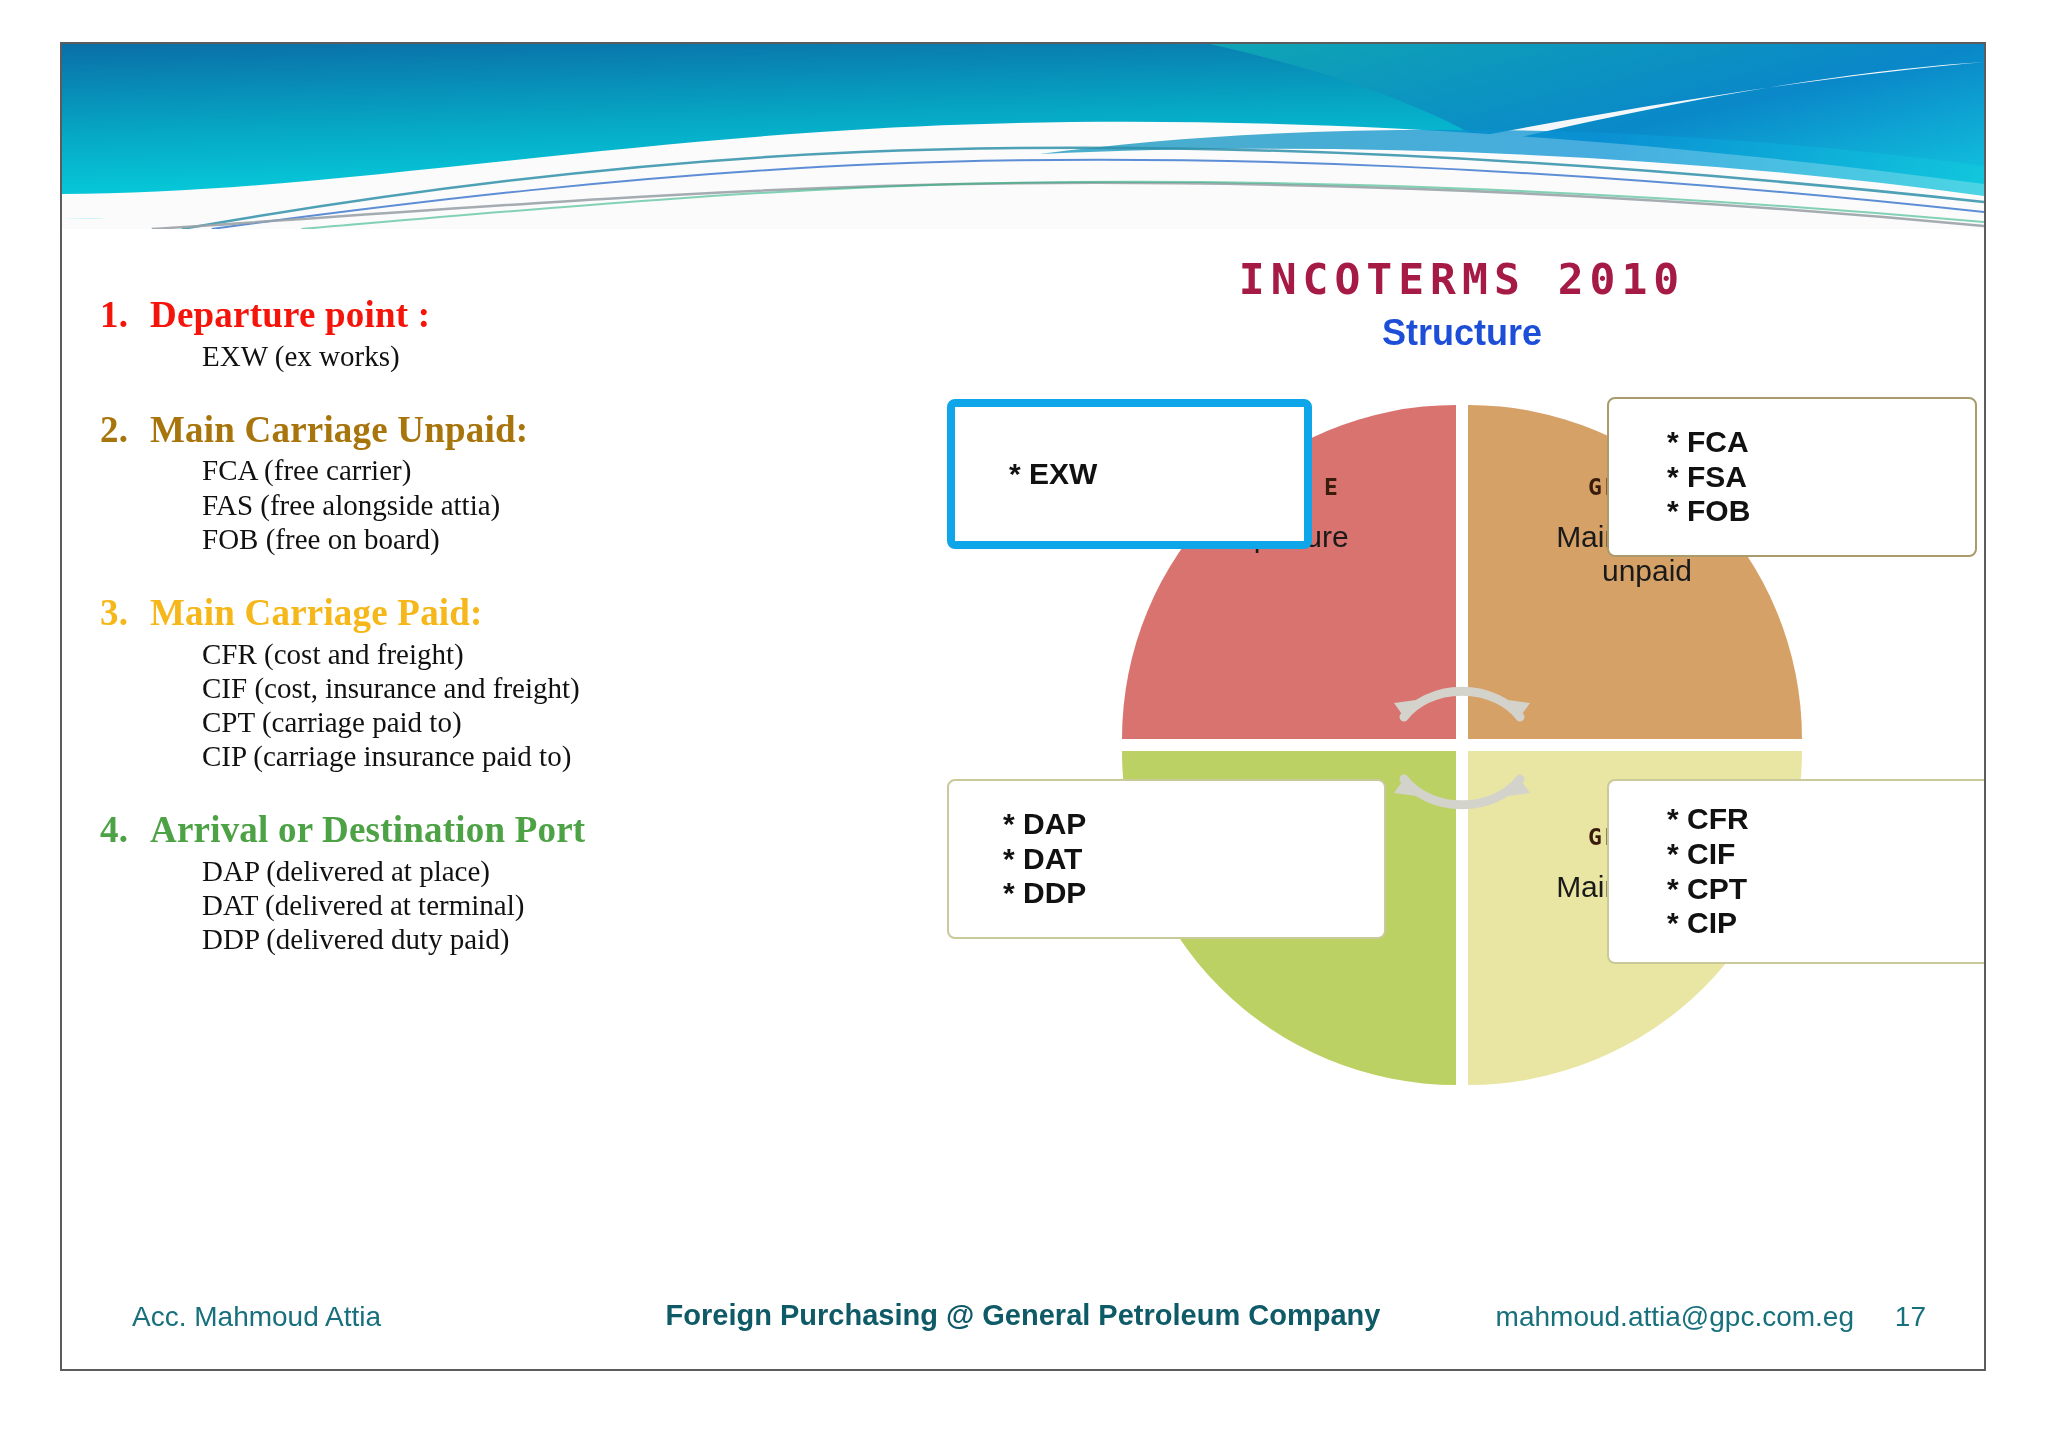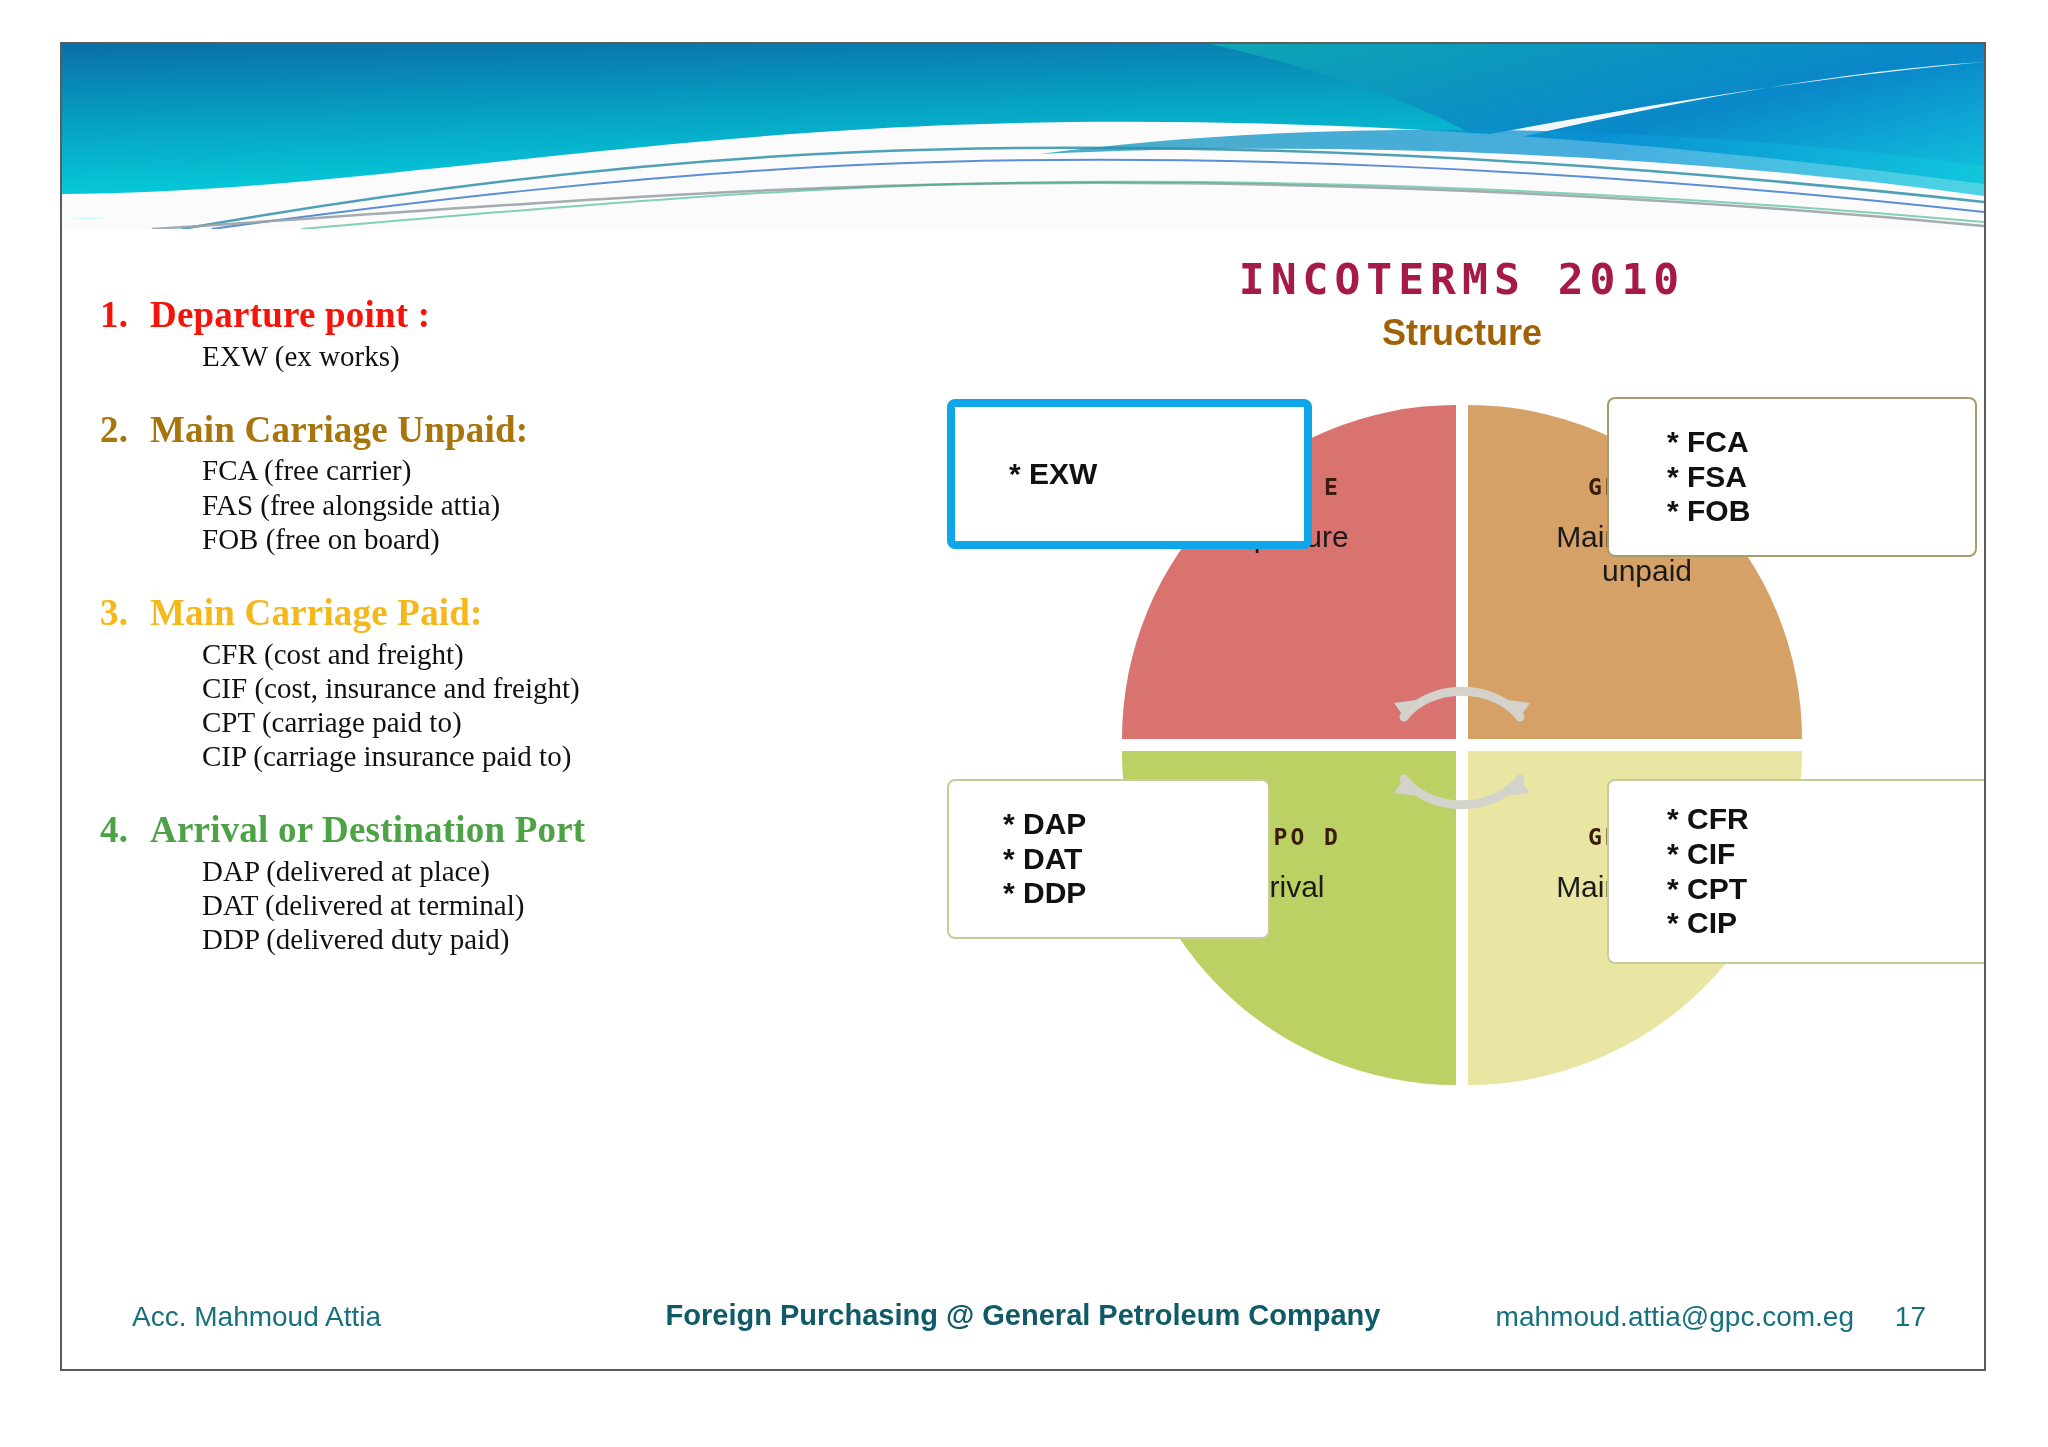--- a/index.html
+++ b/index.html
@@ -95,21 +95,21 @@
   }
   #diagram-subtitle {
     position: absolute;
     left: 0;
     top: 108px;
     width: 100%;
     text-align: center;
     font-family: "Liberation Sans", sans-serif;
     font-weight: bold;
     font-size: 36px;
-    color: #a16207;
+    color: #1d4ed8;
   }
 
   #wheel-area {
     position: absolute;
     left: 0;
     top: 175px;
     width: 1020px;
     height: 760px;
   }
   #wheel-svg { position: absolute; left: 0; top: 0; }
@@ -136,21 +136,21 @@
     left: -5px; top: 20px; width: 365px; height: 150px;
     border: 8px solid #0ea5e9;
     padding-left: 54px;
   }
   #callout-f {
     left: 655px; top: 18px; width: 370px; height: 160px;
     border: 2px solid #A99B6B;
     padding-left: 58px;
   }
   #callout-d {
-    left: -5px; top: 400px; width: 323px; height: 160px;
+    left: -5px; top: 400px; width: 439px; height: 160px;
     border: 2px solid #C9C99A;
     padding-left: 54px;
   }
   #callout-c {
     left: 655px; top: 400px; width: 416px; height: 185px;
     border: 2px solid #C9C99A;
     padding-left: 58px;
   }
 
   

